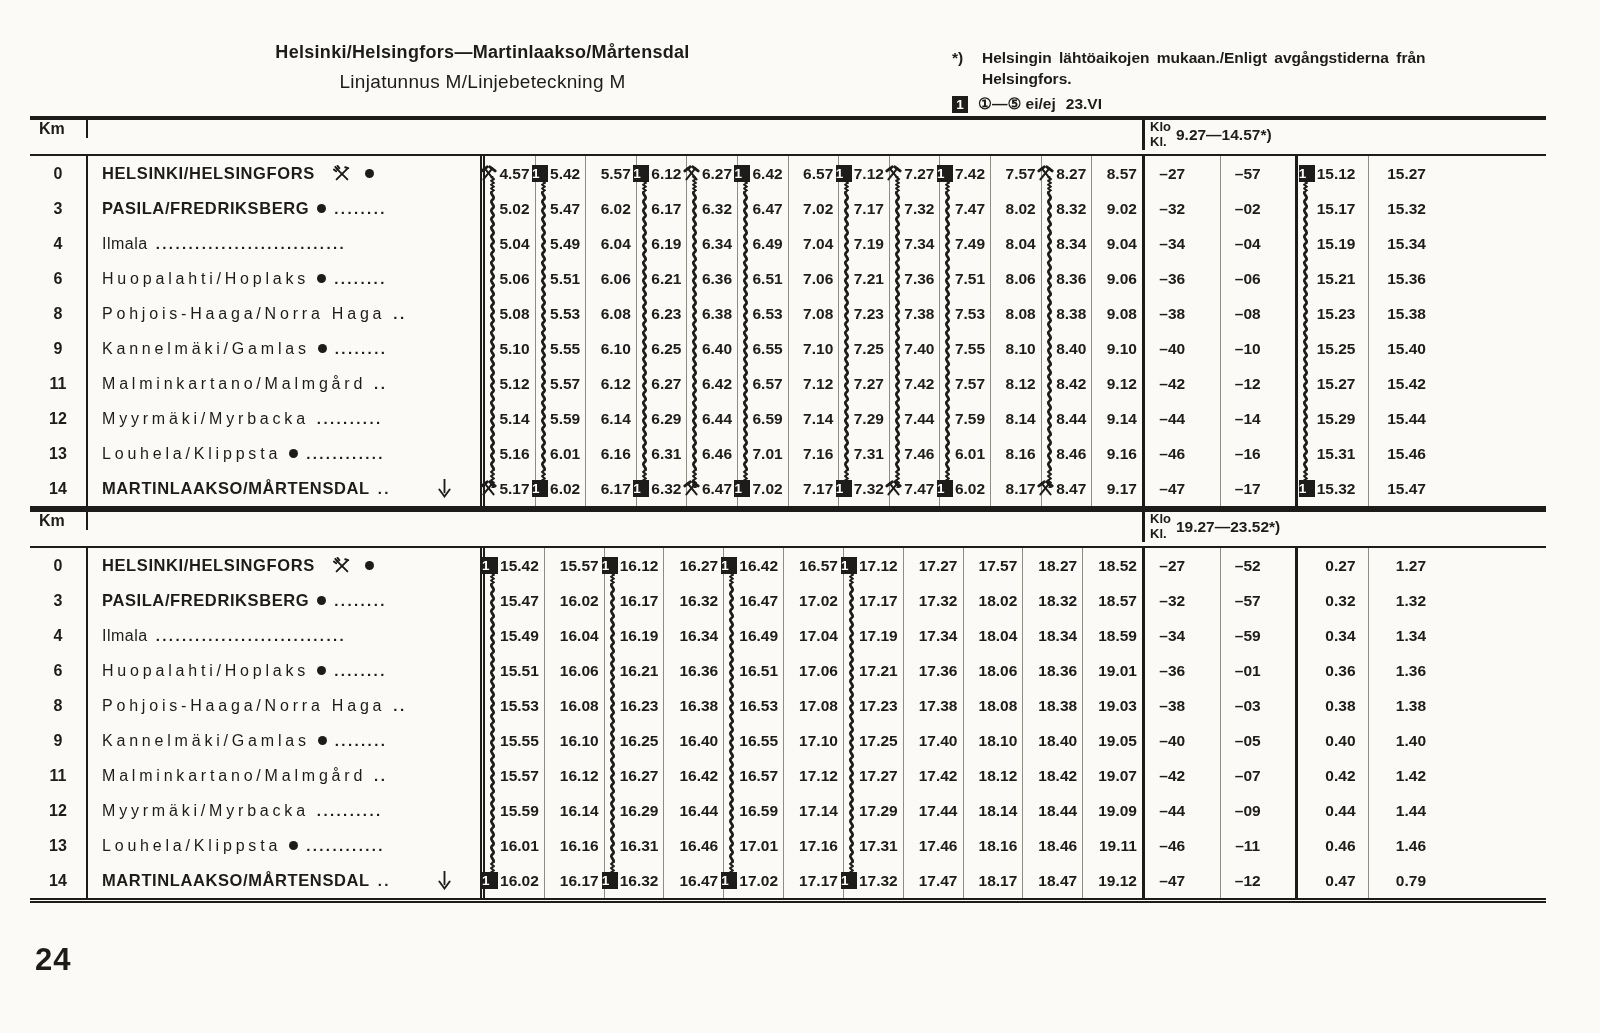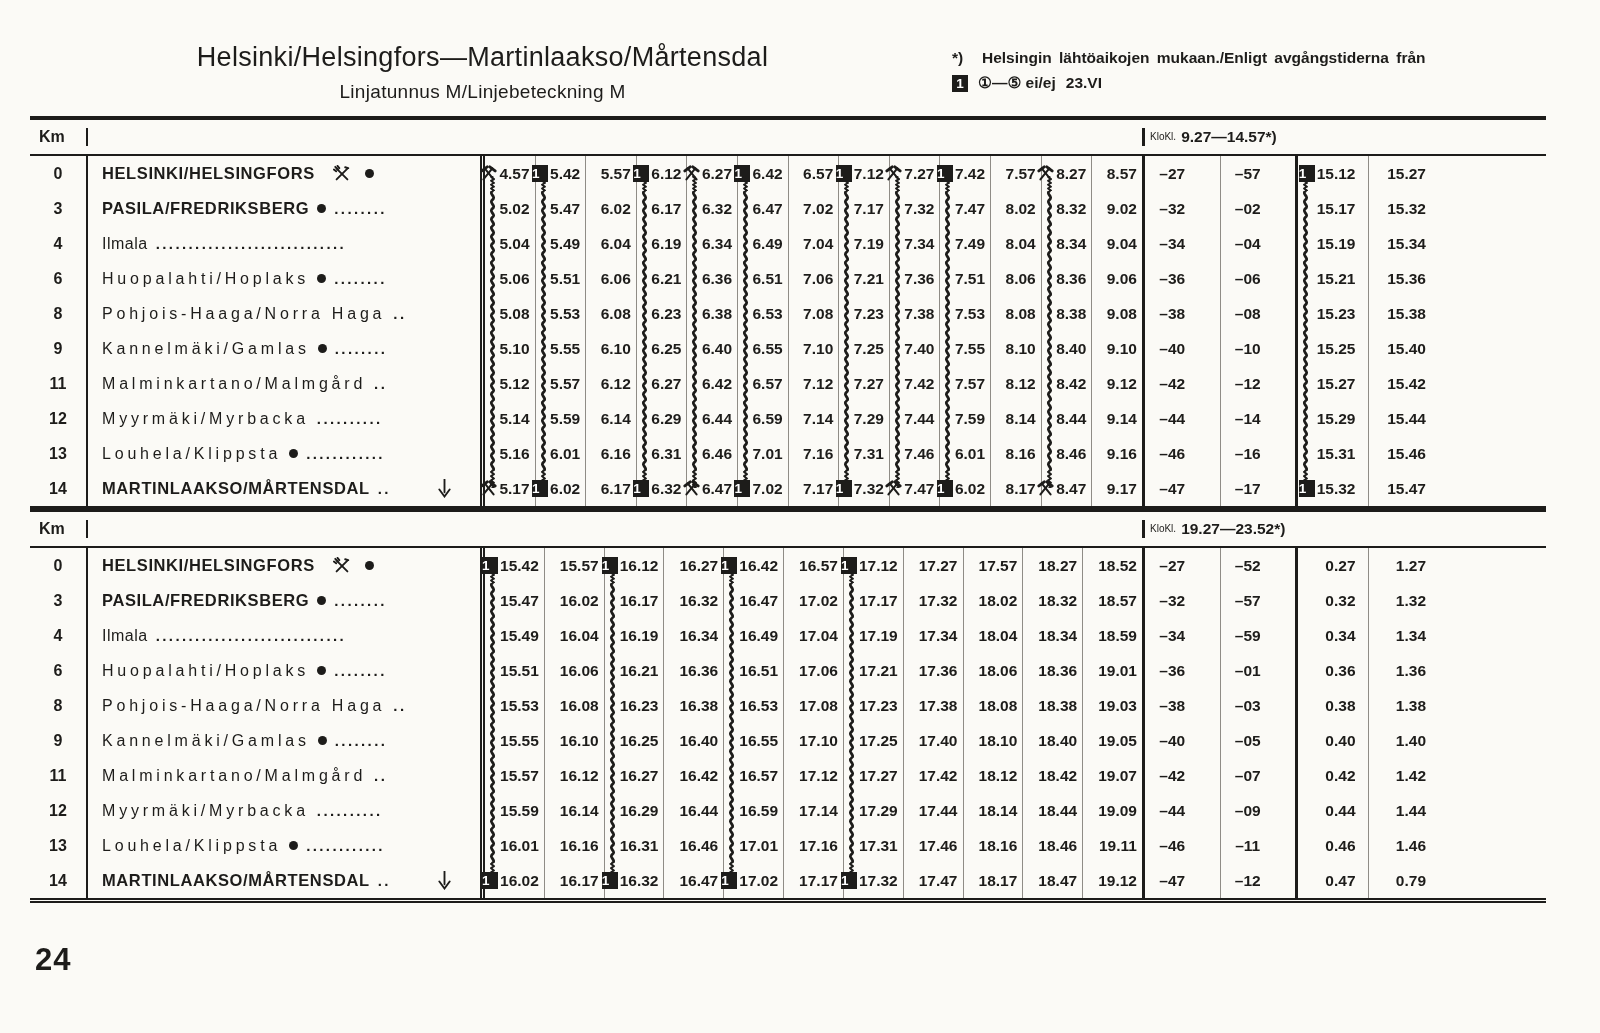--- a/index.html
+++ b/index.html
@@ -2,37 +2,37 @@
 <html><head>
 <meta charset="utf-8">
 <style>
   :root{ --ink:#1d1c1a; --paper:#fbfaf6; --thin:#8f8c86; }
   *{box-sizing:border-box;margin:0;padding:0}
   html,body{background:#e9e7e2}
   .sheet{position:relative;width:1600px;height:1033px;background:var(--paper);
          color:var(--ink);font-family:"Liberation Sans",sans-serif;overflow:hidden}
   
   .titleblock{position:absolute;left:150px;top:42px;width:665px;text-align:center}
-  .title{font-size:27px;font-weight:normal;letter-spacing:.3px}
+  .title{font-size:18px;font-weight:bold;letter-spacing:.3px}
   .subtitle{font-size:19px;font-weight:normal;margin-top:8px;letter-spacing:.3px}
   
   .notes{position:absolute;left:952px;top:48px;width:575px;font-size:15.5px;font-weight:bold;line-height:1.35}
   .noterow{display:flex}
   .star{width:30px;flex:none}
   .notetext{flex:1;text-align:justify;word-spacing:3px}
   .note2{display:flex;align-items:center;margin-top:4px;gap:10px}
   .badge1{display:inline-block;background:var(--ink);color:#fff;width:16px;height:17px;
           line-height:17px;text-align:center;font-weight:bold;font-size:13.5px;flex:none}
   .note2 .d{font-weight:bold}
   
   .tables{position:absolute;left:30px;top:116px;width:1516px}
   .ttable{border-top:4px solid var(--ink)}
   .ttable.t1{border-bottom:2px solid var(--ink)}
   .ttable.t2{border-bottom:5px double var(--ink)}
-  .hstrip{display:flex;height:36px;border-bottom:2px solid var(--ink);align-items:center}
+  .hstrip{display:flex;height:36px;border-bottom:2px solid var(--ink);align-items:flex-start}
   .trow{display:flex;height:35px;align-items:stretch}
   .kmcell{width:58px;flex:none;border-right:2px solid var(--ink);display:flex;align-items:center;
           justify-content:center;font-weight:bold;font-size:16px}
   .hstrip .kmcell{justify-content:flex-start;padding-left:9px}
   .stcell{width:392px;flex:none;display:flex;align-items:center;padding-left:14px;padding-right:20px;
           overflow:hidden;white-space:nowrap}
   .timewrap{width:662px;flex:none;display:flex;border-left:5px double var(--ink)}
   .klowrap{width:153px;flex:none;display:flex;border-left:3px solid var(--ink)}
   .latewrap{width:143px;flex:none;display:flex;border-left:3px solid var(--ink)}
   .tc,.lc{flex:1;position:relative;display:flex;align-items:center;justify-content:flex-end;
@@ -52,40 +52,44 @@
   .hicons{margin-left:auto;margin-right:86px;display:flex;align-items:center;gap:12px}
   .arr{margin-left:auto;margin-right:8px;display:flex;align-items:center}
   .symwrap{display:inline-flex;align-items:center;margin-right:2px;position:relative;z-index:2}
   
   .wavy{position:absolute;left:3px;width:9px;z-index:1}
   .w-full{top:0;height:100%}
   .w-top{top:0;height:48%}
   .w-bottom{top:56%;height:44%}
   
   .klohead{flex:1;display:flex;align-items:center;padding-left:5px;gap:5px;overflow:visible;white-space:nowrap}
-  .klolbls{display:flex;flex-direction:row;font-size:10px;font-weight:normal;line-height:1.15}
+  .klolbls{display:flex;flex-direction:column;font-size:13px;font-weight:bold;line-height:1.15}
   .klorange{font-size:15.5px;font-weight:bold}
   
   .pagenum{position:absolute;left:35px;top:942px;font-size:31px;font-weight:bold;letter-spacing:1px}
 </style>
 </head>
 <body>
 
 <div class="sheet">
 
   <div class="titleblock">
     <div class="title">Helsinki/Helsingfors—Martinlaakso/Mårtensdal</div>
     <div class="subtitle">Linjatunnus M/Linjebeteckning M</div>
   </div>
 
   <div class="notes">
     <div class="noterow">
       <span class="star">*)</span>
       <span class="notetext">Helsingin lähtöaikojen mukaan./Enligt avgångstiderna från</span>
     </div>
+    <div class="noterow">
+      <span class="star"></span>
+      <span>Helsingfors.</span>
+    </div>
     <div class="note2">
       <span class="badge1">1</span>
       <span>①—⑤ ei/ej</span>
       <span class="d">23.VI</span>
     </div>
   </div>
 
   <div class="tables">
     <div class="ttable t1">
         <div class="hstrip">

